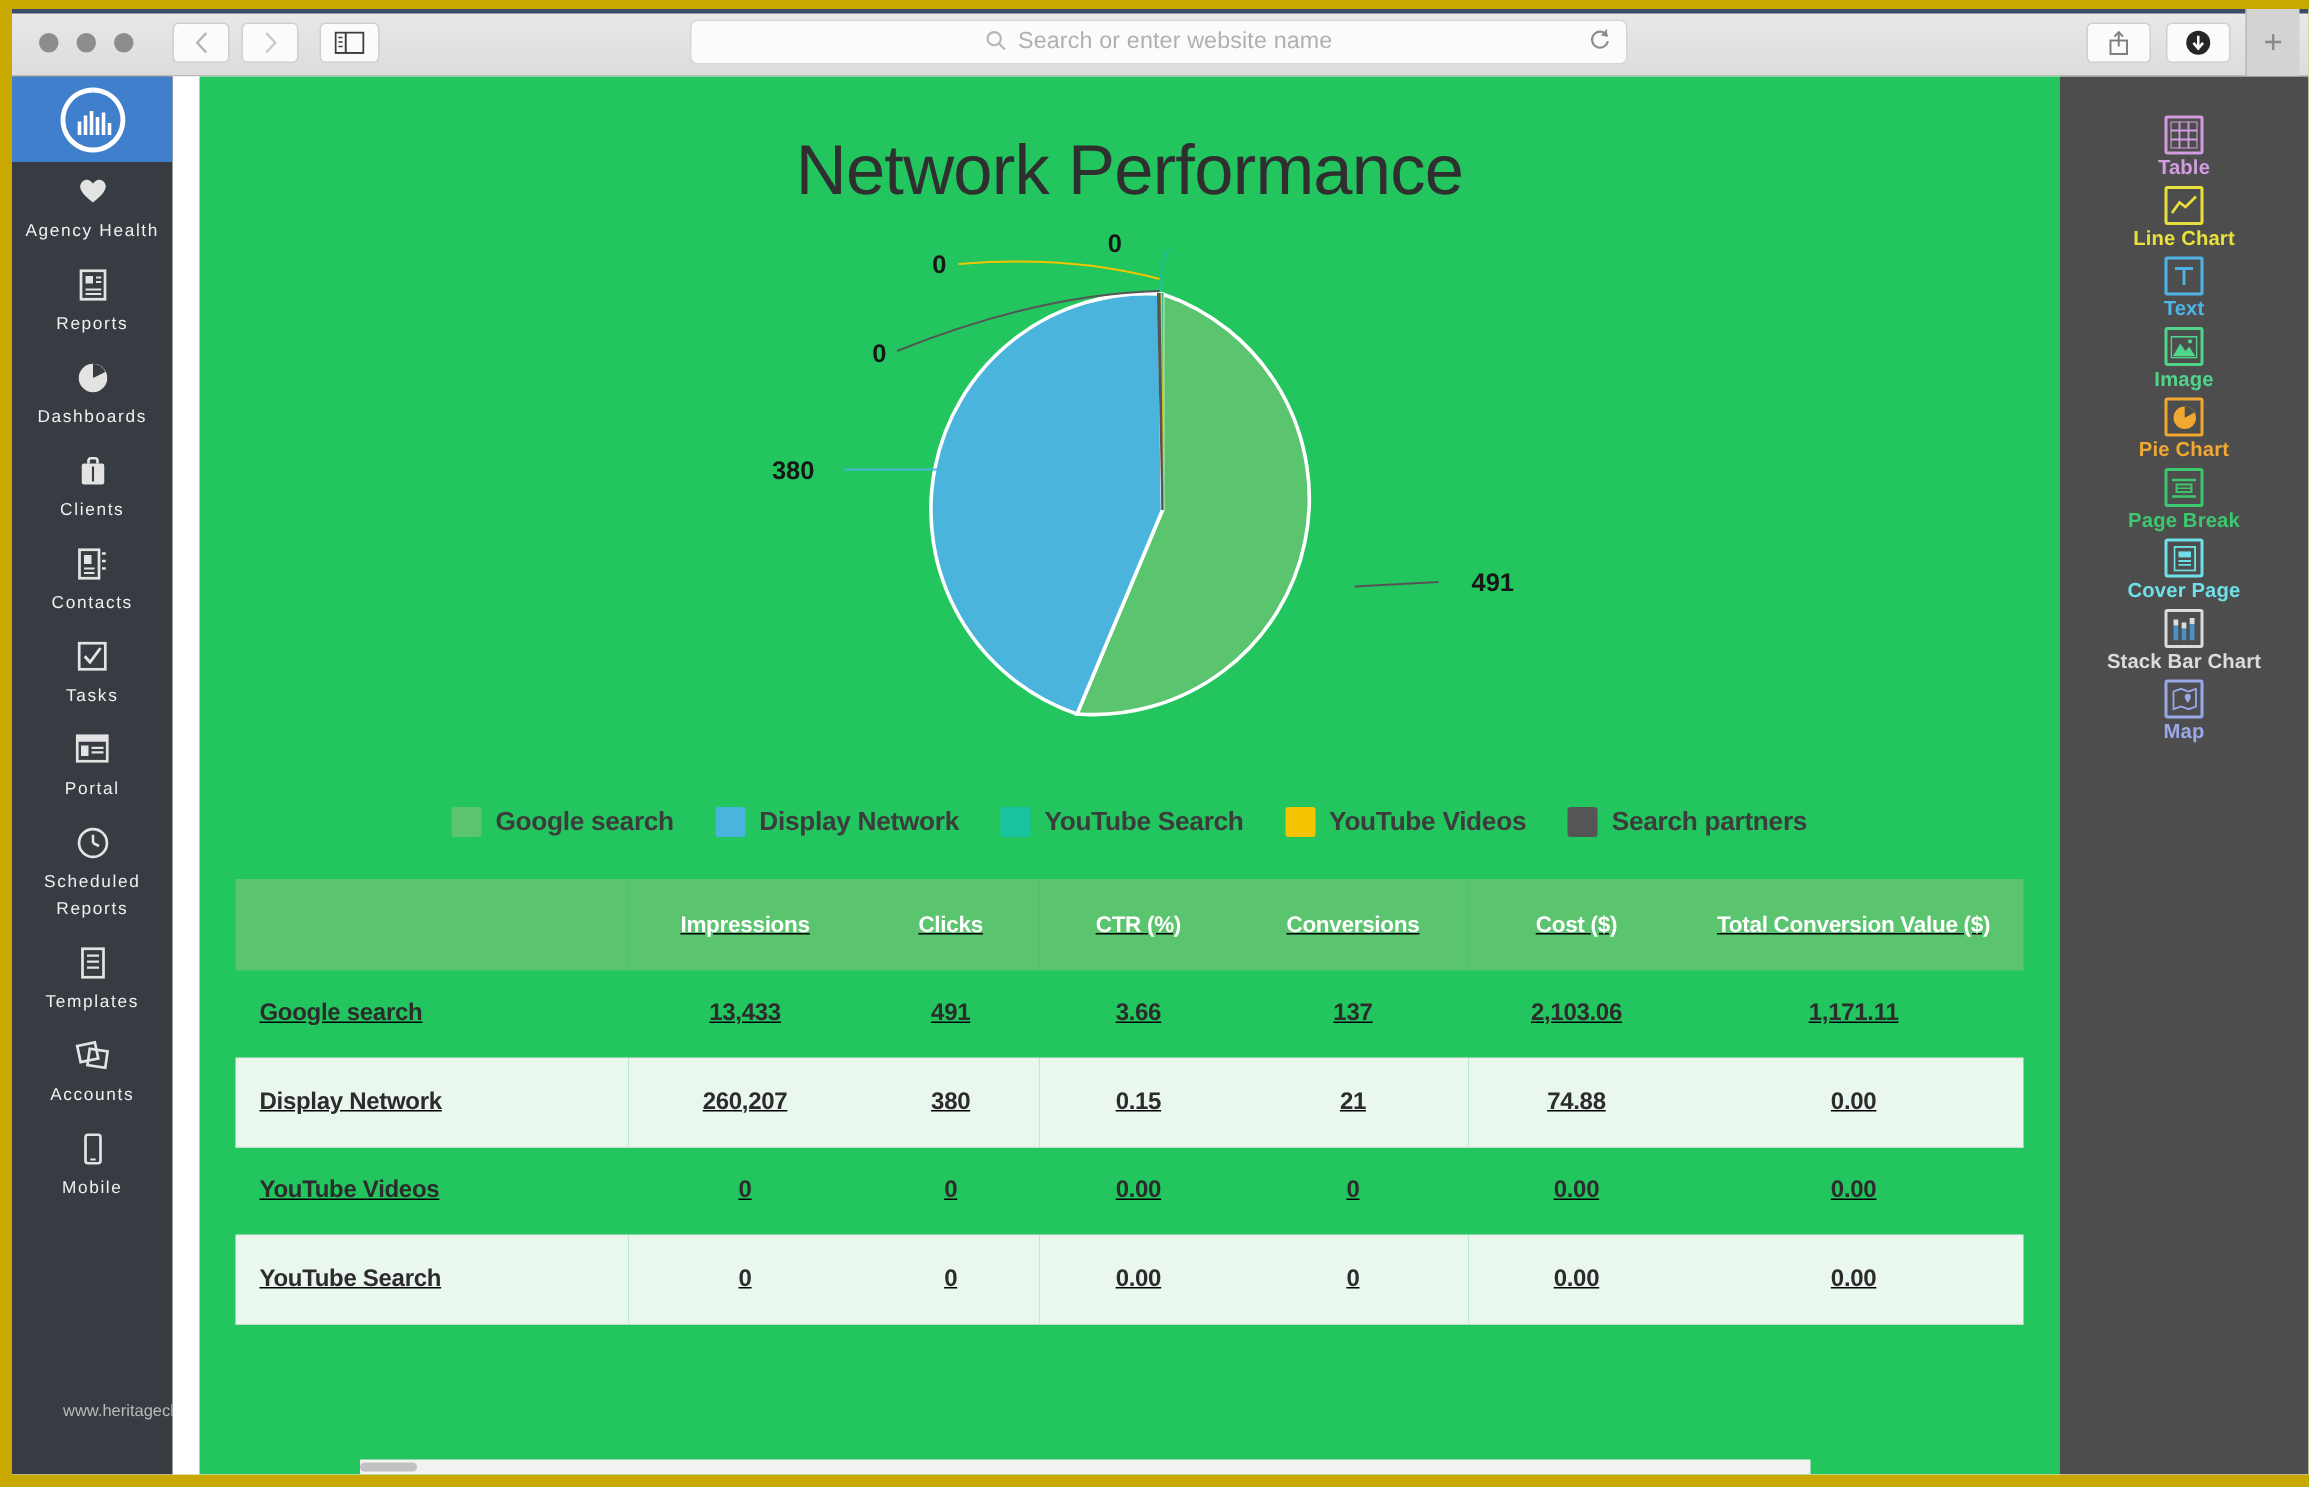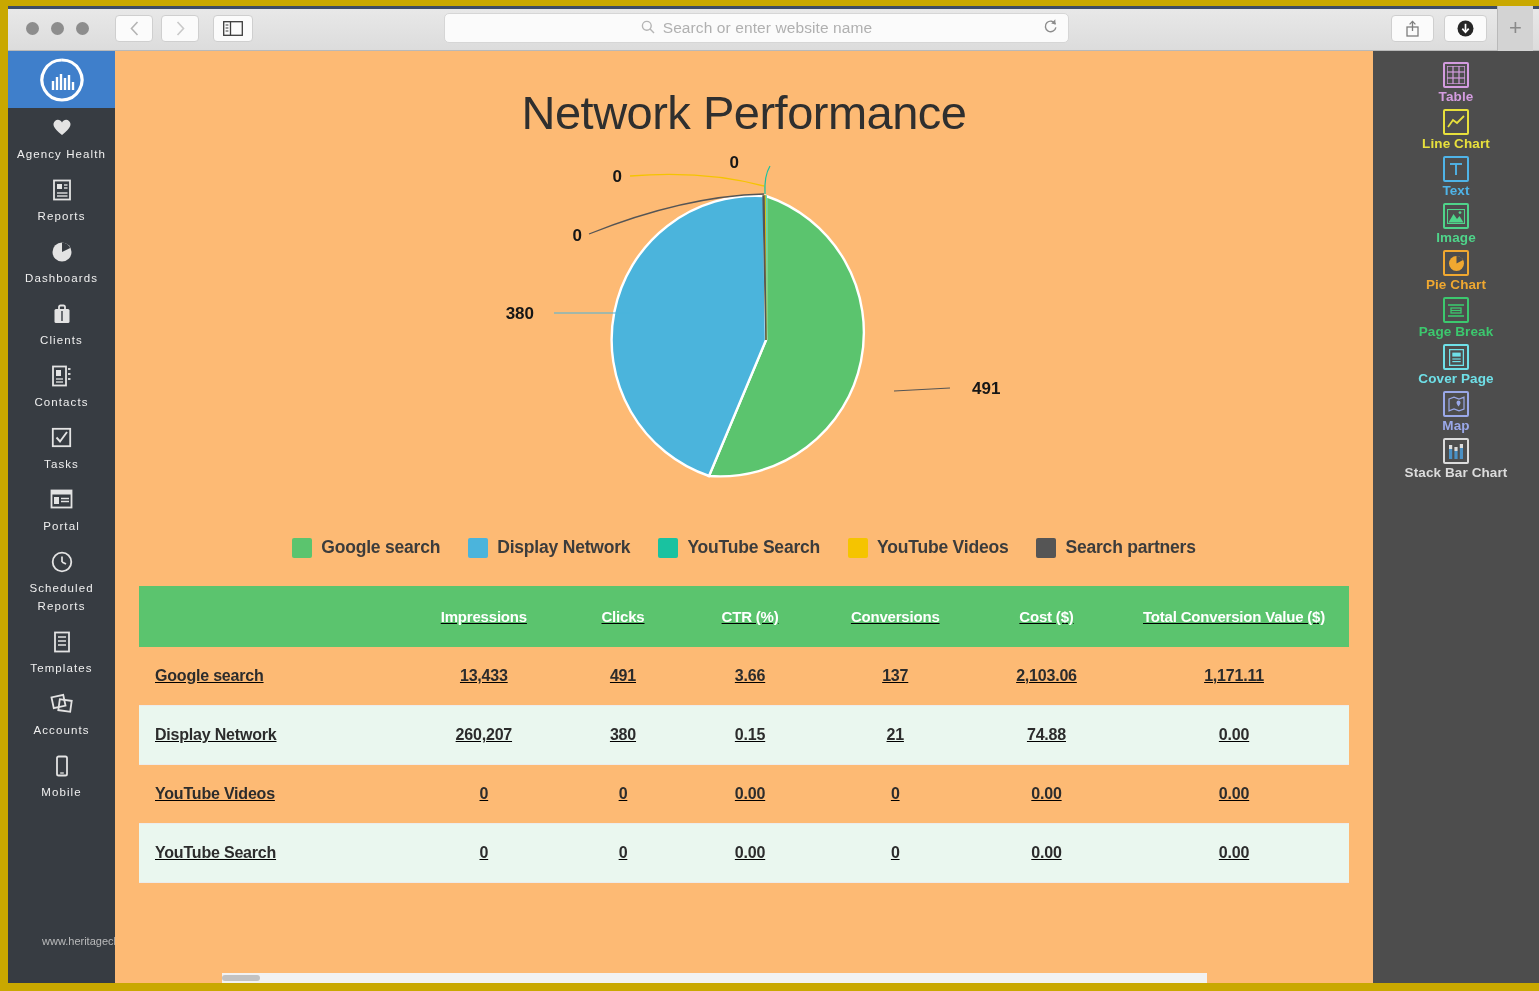--- a/index.html
+++ b/index.html
@@ -37,21 +37,21 @@
   .dot { width: 13px; height: 13px; border-radius: 50%; background: #8d8d8d; }
   .navbtn {
     width: 38px; height: 27px; margin-left: 8px;
     background: #fbfbfb; border: 1px solid #cfcfcf; border-radius: 4px;
     display: flex; align-items: center; justify-content: center;
     color: #b4b4b4; font-size: 17px; line-height: 1;
   }
   .navbtn.first { margin-left: 26px; }
   .navbtn.sidebar-toggle { margin-left: 14px; width: 40px; color: #4a4a4a; }
   #urlbar {
-    position: absolute; left: 436px; width: 625px; height: 30px;
+    position: absolute; left: 452px; width: 625px; height: 30px;
     background: #fbfbfb; border: 1px solid #d6d6d6; border-radius: 5px;
     display: flex; align-items: center; justify-content: center;
   }
   #urlbar .ph {
     color: #b0b0b0; font-size: 15.5px; letter-spacing: .1px;
   }
   #urlbar .mag { color: #b5b5b5; font-size: 14px; margin-right: 8px; }
   #urlbar .reload {
     position: absolute; right: 10px; color: #8c8c8c; font-size: 17px;
   }
@@ -87,22 +87,23 @@
     font-weight: normal; color: #f0f0f0;
   }
   #watermark {
     position: absolute; bottom: 36px; left: 0; width: 310px;
     font-size: 11px; color: #cfcfcf; white-space: nowrap;
     font-family: "Liberation Sans", sans-serif;
     opacity: .85; padding-left: 34px;
   }
   
   #report {
-    flex: 1; background: #fdba74; position: relative;
+    flex: 1; background: #22c55e; position: relative;
     overflow: hidden;
+    margin-left: 18px;
   }
   #report-title {
     text-align: center; font-size: 47px; color: #2f2f2f;
     font-weight: normal; padding-top: 34px; letter-spacing: -.5px;
   }
   
   #chart-wrap { position: relative; height: 385px; margin-top: 6px; }
   #pie-svg { position: absolute; left: 50%; top: 0; transform: translateX(-50%); }
   
   #legend {
@@ -123,21 +124,21 @@
   tbody td {
     font-size: 16px; color: #2c2c2c; font-weight: bold;
     padding: 20px 4px; text-align: center; letter-spacing: -.2px;
   }
   tbody td.first-col { text-align: left; padding-left: 16px; }
   tbody tr.alt { background: #eaf7ef; }
   tbody tr { border-bottom: 1px solid #ececec; }
   
   #rail {
     width: 166px; flex: 0 0 166px; background: #4d4d4d;
-    padding-top: 8px; position: relative;
+    padding-top: 23px; position: relative;
   }
   .rail-item {
     text-align: center; padding: 3px 0 2px; cursor: pointer;
   }
   .rail-ico {
     width: 26px; height: 26px; margin: 0 auto 1px;
     border: 2px solid currentColor; border-radius: 2px;
     display: flex; align-items: center; justify-content: center;
     font-size: 14px; font-weight: bold;
   }
@@ -557,40 +558,40 @@
           <svg width="15" height="17" viewBox="0 0 15 17">
                 <rect x="0.6" y="0.6" width="13.8" height="15.8" fill="none" stroke="#6fe0e8" stroke-width="1.3"></rect>
                 <rect x="3.3" y="3.6" width="8.4" height="4" fill="#6fe0e8"></rect>
                 <line x1="3.3" y1="10" x2="11.7" y2="10" stroke="#6fe0e8" stroke-width="1.2"></line>
                 <line x1="3.3" y1="12.6" x2="11.7" y2="12.6" stroke="#6fe0e8" stroke-width="1.2"></line>
               </svg>
         </div>
         <div class="rail-lb">Cover Page</div>
       </div>
 
-      <div class="rail-item" style="color:#9aa8e8">
-        <div class="rail-ico">
-          <svg width="17" height="16" viewBox="0 0 17 16">
-                <path d="M1 3 L6 1.2 L11 3 L16 1.2 V13 L11 14.8 L6 13 L1 14.8 Z" fill="none" stroke="#9aa8e8" stroke-width="1.2"></path>
-                <path d="M10.5 4.5 a2 2 0 0 1 2 2 c0 1.6 -2 4 -2 4 s-2 -2.4 -2 -4 a2 2 0 0 1 2 -2 z" fill="#9aa8e8"></path>
-              </svg>
-        </div>
-        <div class="rail-lb">Map</div>
-      </div>
-
       <div class="rail-item" style="color:#dcdcdc">
         <div class="rail-ico">
           <svg width="16" height="16" viewBox="0 0 16 16">
                 <rect x="1" y="6" width="3.2" height="10" fill="#4a90c4"></rect>
                 <rect x="1" y="2" width="3.2" height="4" fill="#dcdcdc"></rect>
                 <rect x="6.4" y="8" width="3.2" height="8" fill="#4a90c4"></rect>
                 <rect x="6.4" y="4" width="3.2" height="4" fill="#dcdcdc"></rect>
                 <rect x="11.8" y="5" width="3.2" height="11" fill="#4a90c4"></rect>
                 <rect x="11.8" y="1" width="3.2" height="4" fill="#dcdcdc"></rect>
               </svg>
         </div>
         <div class="rail-lb">Stack Bar Chart</div>
       </div>
+
+      <div class="rail-item" style="color:#9aa8e8">
+        <div class="rail-ico">
+          <svg width="17" height="16" viewBox="0 0 17 16">
+                <path d="M1 3 L6 1.2 L11 3 L16 1.2 V13 L11 14.8 L6 13 L1 14.8 Z" fill="none" stroke="#9aa8e8" stroke-width="1.2"></path>
+                <path d="M10.5 4.5 a2 2 0 0 1 2 2 c0 1.6 -2 4 -2 4 s-2 -2.4 -2 -4 a2 2 0 0 1 2 -2 z" fill="#9aa8e8"></path>
+              </svg>
+        </div>
+        <div class="rail-lb">Map</div>
+      </div>
     </div>
 
   </div>
 </div>
 </div>
 
 </body></html>

